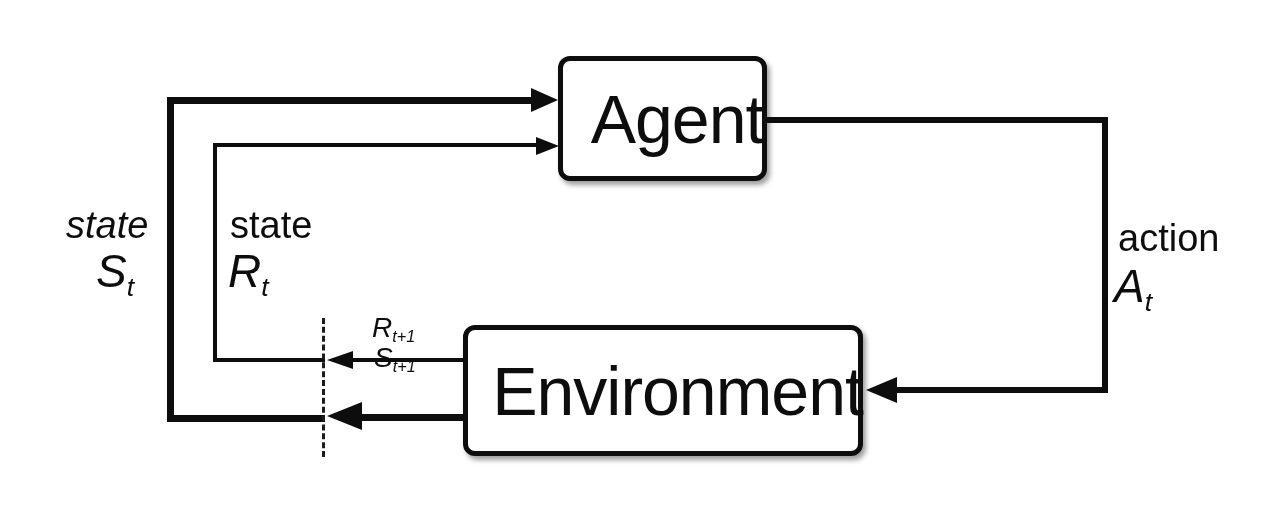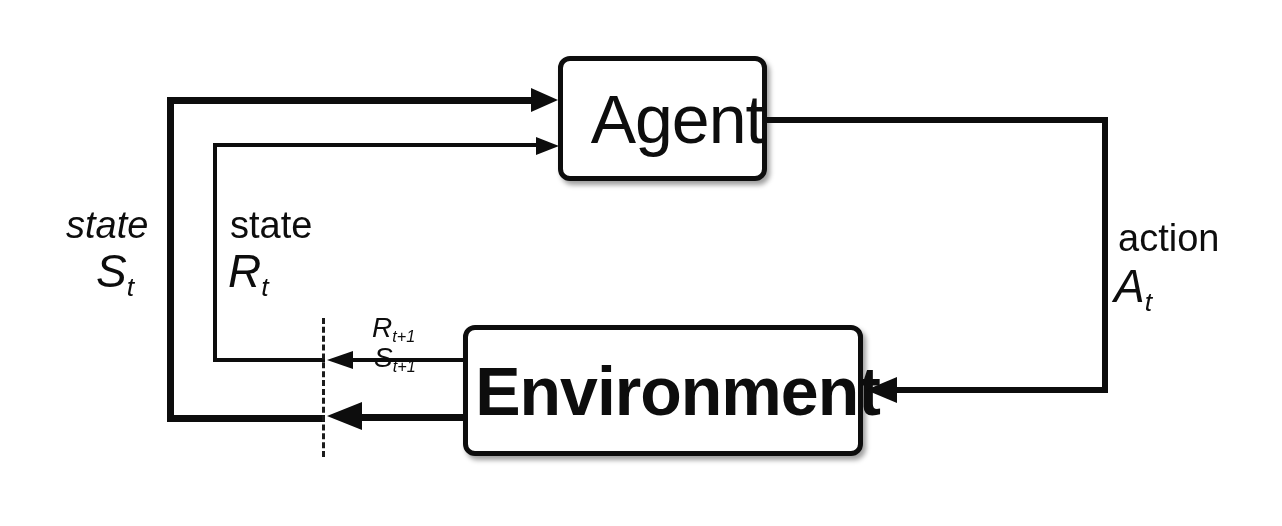--- a/index.html
+++ b/index.html
@@ -26,21 +26,21 @@
     background: #fff;
     box-shadow: 3px 4px 5px rgba(0,0,0,0.38);
     display: flex;
     align-items: center;
     justify-content: center;
     font-size: 68px;
     letter-spacing: -1px;
     padding-left: 29px;
   }
   .node-agent { left: 558px; top: 56px;  width: 209px; height: 125px; }
-  .node-env   { left: 463px; top: 325px; width: 400px; height: 131px; font-weight: bold; }
+  .node-env   { left: 463px; top: 325px; width: 400px; height: 131px; }
 
   
   .line { position: absolute; background: var(--ink); }
   
   .l-state-top    { left: 167px; top: 97px;  width: 371px; height: 7px; }
   .l-state-left   { left: 167px; top: 97px;  width: 7px;   height: 325px; }
   .l-state-bottom { left: 167px; top: 415px; width: 158px; height: 7px; }
   
   .l-reward-top    { left: 213px; top: 143px; width: 325px; height: 4px; }
   .l-reward-left   { left: 213px; top: 143px; width: 4px;   height: 219px; }

